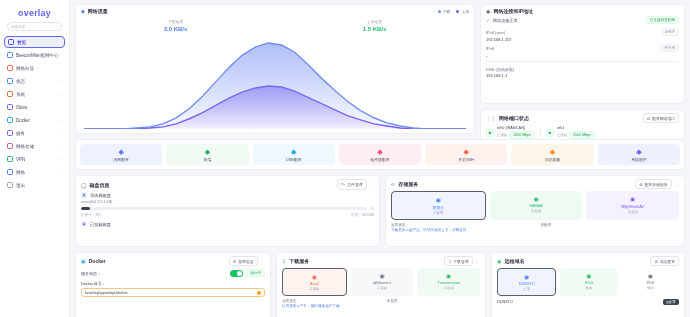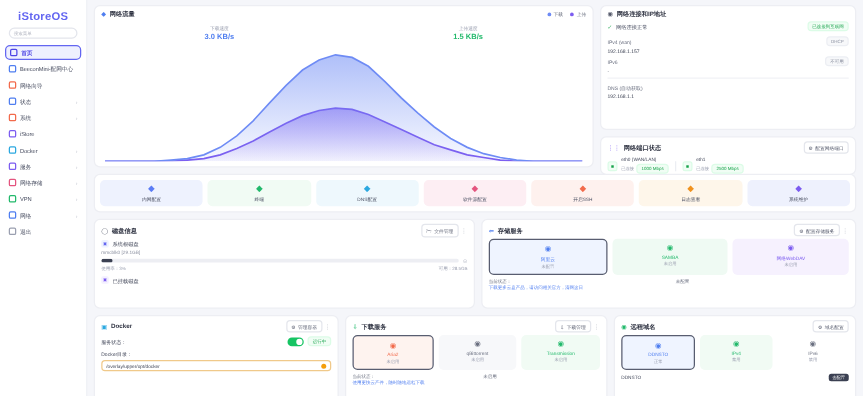--- a/index.html
+++ b/index.html
@@ -176,21 +176,21 @@
   .ddns-btn {
     font-size:3.4px; color:#fff; background:#3b4052; border-radius:2px; padding:1px 3px;
   }
 </style>
 </head>
 <body>
 
 <div class="app">
 
   <div class="sidebar">
-    <div class="brand">iStoreOS</div>
+    <div class="brand">overlay</div>
     <div class="side-search">
       <span>搜索菜单</span>
     </div>
     <div id="nav-list">
         <div class="nav-item active">
           <span class="ic" style="display: inline-block; border-radius: 1px;">
             <span style="display:block;width:6px;height:6px;border-radius:1.5px;border:1.2px solid #4f46e5;"></span>
           </span>
           <span class="lbl">首页</span>
         </div>

